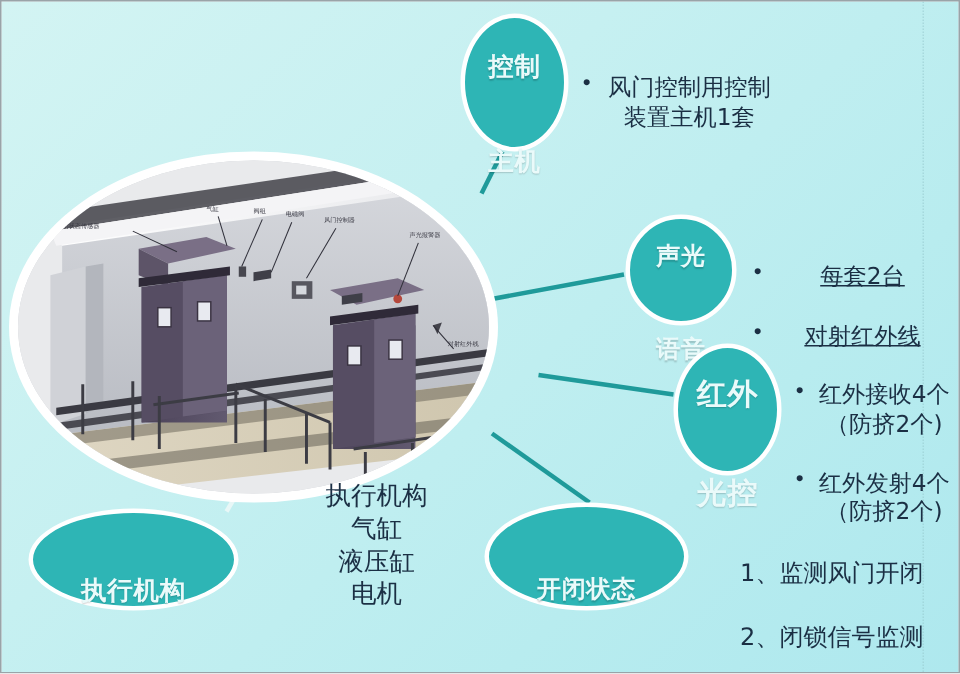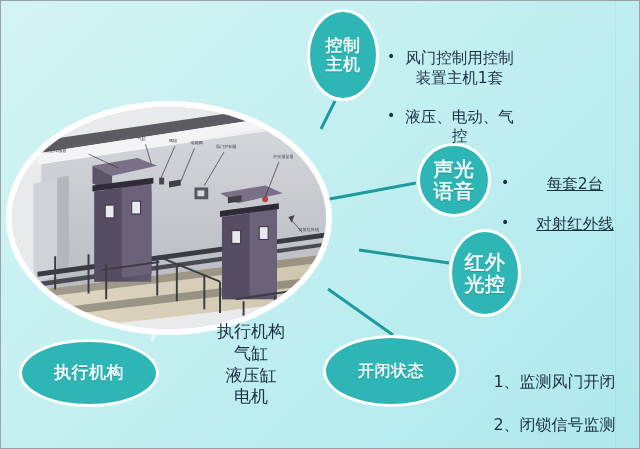--- a/index.html
+++ b/index.html
@@ -62,24 +62,24 @@
     display: flex;
     align-items: center;
     justify-content: center;
     text-align: center;
     line-height: 1.12;
     font-weight: 700;
     letter-spacing: 0.5px;
     text-shadow: 0 1px 1px rgba(0,0,0,0.18);
     box-sizing: border-box;
   }
-  .node span { display: block; }
+  .node span { display: block; margin-top: 44px; }
 
   #node-host     { left: 306px; top: 8px;   width: 72px;  height: 92px;  font-size: 17px; }
-  #node-audio    { left: 416px; top: 142px; width: 74px;  height: 74px;  font-size: 20px; }
+  #node-audio    { left: 416px; top: 142px; width: 74px;  height: 74px;  font-size: 16px; }
   #node-infra    { left: 448px; top: 228px; width: 72px;  height: 88px;  font-size: 20px; }
   #node-sensor   { left: 322px; top: 334px; width: 136px; height: 72px;  font-size: 16px; }
   #node-actuator { left: 18px;  top: 338px; width: 140px; height: 68px;  font-size: 17px; }
 
   
   .connectors {
     position: absolute;
     inset: 0;
     pointer-events: none;
   }
@@ -262,31 +262,36 @@
 
   <div class="node" id="node-actuator">
     <div>
       <span>执行机构</span>
     </div>
   </div>
 
   <div class="txt" id="txt-host">
     <ul class="bullets">
       <li>风门控制用控制装置主机1套</li>
-      <li>液压、电动、气控</li>
     </ul>
   </div>
 
   <div class="txt" id="txt-audio">
     <ul class="bullets">
       <li>每套2台</li>
       <li>对射红外线</li>
     </ul>
   </div>
 
+  <div class="txt" id="txt-infra">
+    <ul class="bullets">
+      <li>红外接收4个（防挤2个)</li>
+      <li>红外发射4个（防挤2个)</li>
+    </ul>
+  </div>
 
   <div class="txt" id="txt-actuator">执行机构
 气缸
 液压缸
 电机</div>
 
   <div class="txt" id="txt-monitor">
     <div>1、监测风门开闭</div>
     <div>2、闭锁信号监测</div>
     

